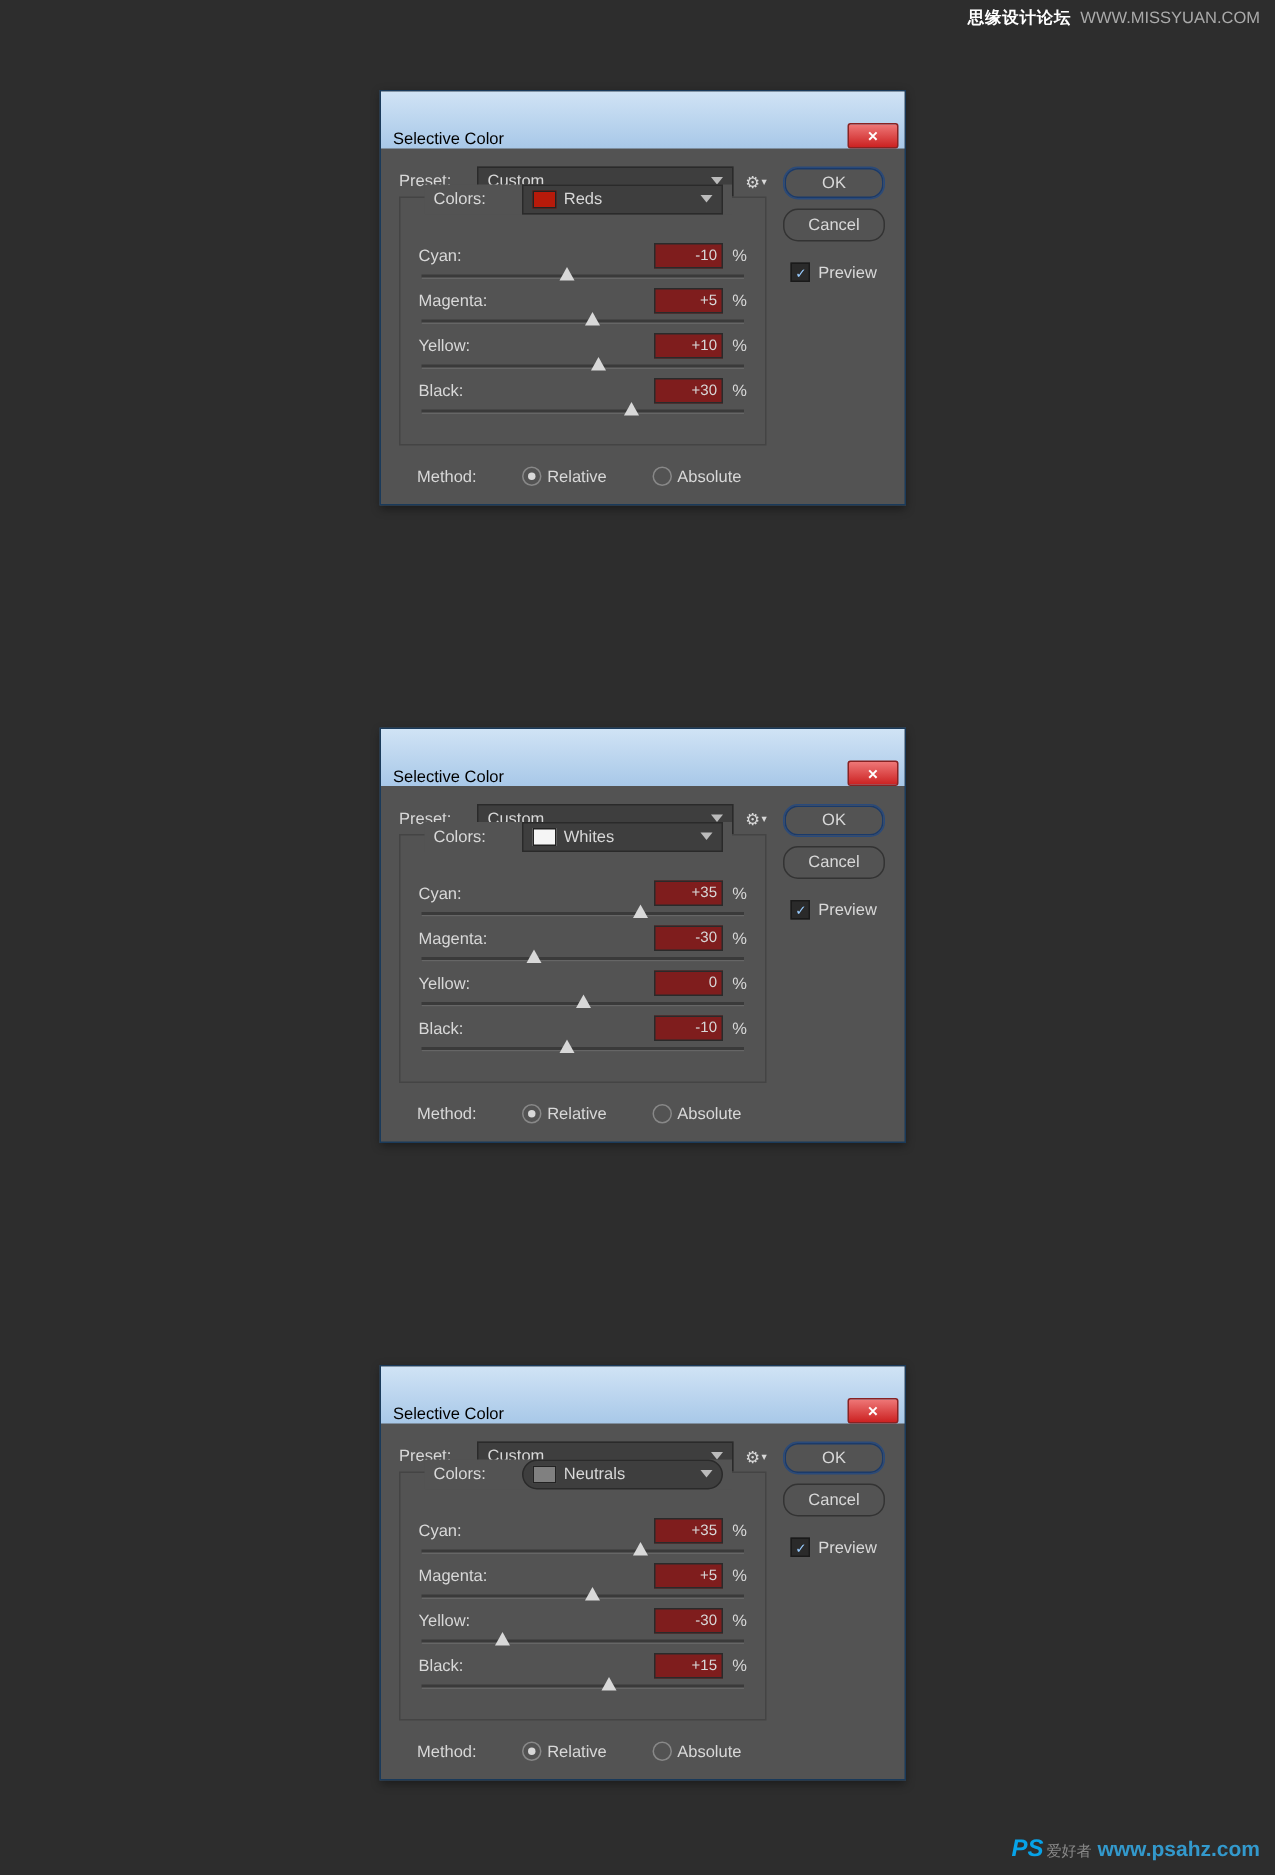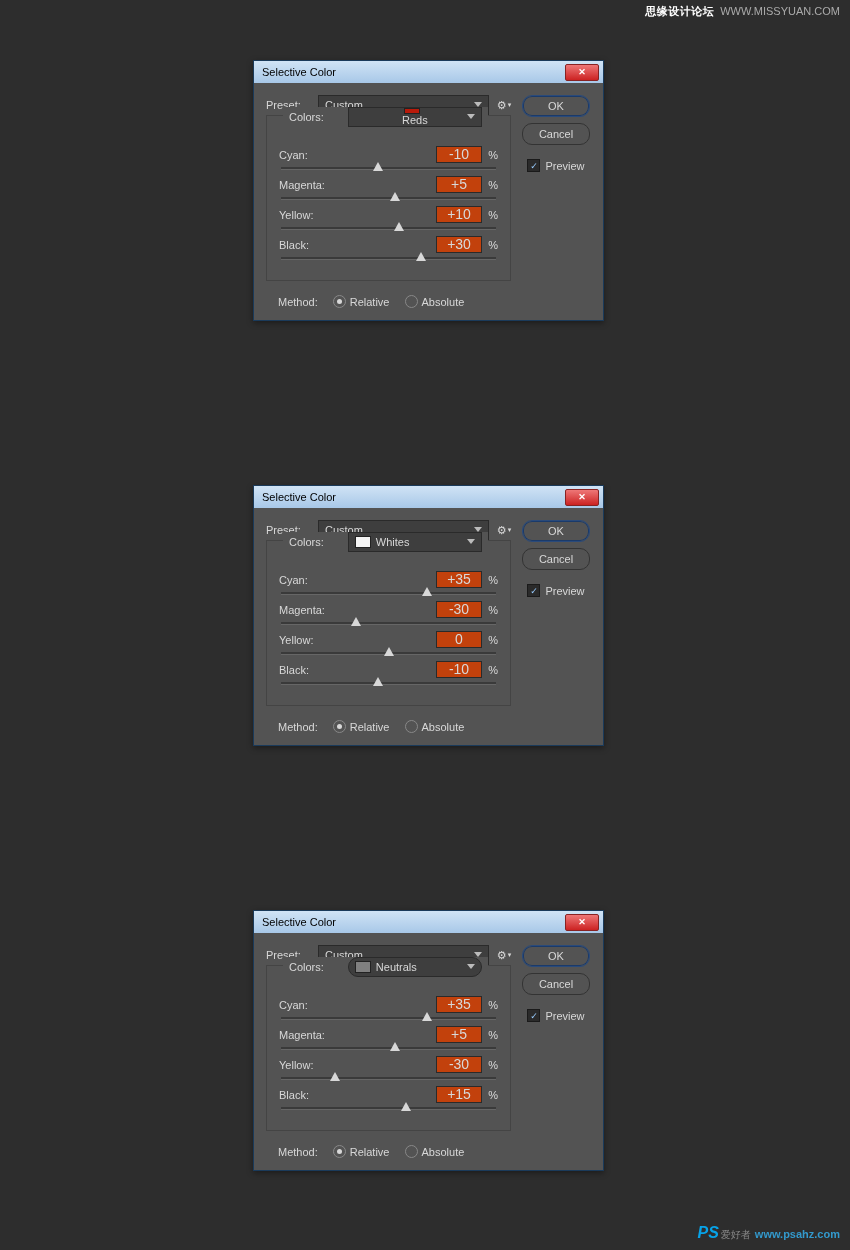--- a/index.html
+++ b/index.html
@@ -2,21 +2,21 @@
 <html><head>
 <meta charset="utf-8">
 <style>
 body{margin:0;background:#2d2d2d;width:850px;height:1250px;font-family:"Segoe UI",Tahoma,sans-serif;font-size:11px;color:#d8d8d8;position:relative}
 .wm-top{position:absolute;top:4px;right:10px;color:#fff;font-size:11px;font-weight:bold;letter-spacing:.5px}
 .wm-top .u{color:#aaa;font-weight:normal;margin-left:6px;letter-spacing:0}
 .wm-bot{position:absolute;bottom:8px;right:10px;color:#39c;font-size:16px;font-weight:bold}
 .wm-bot .logo{color:#07a3e8;font-style:italic;margin-right:2px}
 .wm-bot .cn{color:#888;font-size:10px;font-weight:normal;margin-right:4px}
 .dialog{position:absolute;left:253px;width:349px;border:1px solid #1a3a5a;background:#535353;box-shadow:0 2px 6px rgba(0,0,0,.4)}
-.titlebar{height:22px;background:linear-gradient(#d0e3f5,#a8c8e8);display:flex;align-items:center;padding:0 4px 0 8px;color:#000;font-weight:normal;font-size:11px}
+.titlebar{height:38px;background:linear-gradient(#d0e3f5,#a8c8e8);display:flex;align-items:flex-end;padding:0 4px 0 8px;color:#000;font-weight:normal;font-size:11px}
 .titlebar .t{flex:1}
 .close-btn{width:32px;height:15px;background:linear-gradient(#e77,#c22);border:1px solid #822;border-radius:2px;display:flex;align-items:center;justify-content:center;color:#fff;font-weight:bold;font-size:9px;cursor:pointer}
 .body{padding:12px;display:flex;gap:10px}
 .left{flex:1}
 .right{width:70px;display:flex;flex-direction:column;gap:6px;align-items:center}
 .btn{width:66px;height:20px;border-radius:10px;background:#535353;border:1px solid #333;color:#d8d8d8;font-size:11px;cursor:pointer;display:flex;align-items:center;justify-content:center}
 .btn.primary{border:1px solid #2a4a7a;box-shadow:0 0 0 1px #1a3a6a inset}
 .preview{display:flex;align-items:center;gap:5px;margin-top:8px}
 .chk{width:11px;height:11px;background:#2a2a2a;border:1px solid #1a1a1a;display:flex;align-items:center;justify-content:center;font-size:9px;color:#9cf}
 .preset-row{display:flex;align-items:center;gap:8px;margin-bottom:0}
@@ -24,37 +24,37 @@
 .dd{flex:1;height:18px;background:#3e3e3e;border:1px solid #2a2a2a;display:flex;align-items:center;padding:0 6px;position:relative;cursor:pointer}
 .dd .arr{position:absolute;right:6px;top:6px;width:0;height:0;border-left:4px solid transparent;border-right:4px solid transparent;border-top:5px solid #bbb}
 .gear{width:14px;height:14px;display:flex;align-items:center;justify-content:center;color:#d8d8d8;cursor:pointer}
 .fset{border:1px solid #444;padding:10px 12px 14px;margin-bottom:14px;position:relative}
 .colors-row{display:flex;align-items:center;gap:24px;position:absolute;top:-9px;left:16px;background:#535353;padding:0 6px}
 .swatch{width:14px;height:10px;border:1px solid #222;display:inline-block;margin-right:5px;vertical-align:middle}
 .sliders{margin-top:20px}
 .srow{margin-bottom:6px}
 .srow .top{display:flex;align-items:center;margin-bottom:4px}
 .srow .sl{flex:1}
-.srow .val{width:38px;height:15px;background:#c2410c;border:1px solid #2a2a2a;text-align:center;padding:0 3px;font-size:14px;line-height:15px}
+.srow .val{width:38px;height:15px;background:#7f1d1d;border:1px solid #2a2a2a;text-align:right;padding:0 3px;font-size:10px;line-height:15px}
 .srow .pct{width:16px;text-align:right}
 .track{height:2px;background:#3a3a3a;border-bottom:1px solid #666;position:relative;margin:0 2px}
 .thumb{position:absolute;top:-5px;width:0;height:0;border-left:5px solid transparent;border-right:5px solid transparent;border-bottom:9px solid #d8d8d8;transform:translateX(-5px);cursor:pointer}
-.method{display:flex;align-items:flex-end;gap:15px;padding-left:12px}
+.method{display:flex;align-items:flex-end;gap:30px;padding-left:12px}
 .radio{width:11px;height:11px;border-radius:50%;border:1px solid #888;display:inline-flex;align-items:center;justify-content:center;margin-right:4px;vertical-align:middle;cursor:pointer}
 .radio.on::after{content:"";width:5px;height:5px;border-radius:50%;background:#d8d8d8}
 .ropt{display:flex;align-items:center;cursor:pointer}
 </style>
 </head>
 <body>
 
 <div class="wm-top">
   <span>思缘设计论坛</span><span class="u">WWW.MISSYUAN.COM</span>
 </div>
 <div class="wm-bot">
-  <span class="logo">PS</span><span class="cn">爱好者</span><span style="color:#39c;font-size:11px">www.psahz.com</span>
+  <span class="logo">PS</span><span class="cn">爱好者</span><span style="color:#39c;font-size:14px">www.psahz.com</span>
 </div>
 
 <div id="dialogs">
     <div class="dialog" style="top: 60px;">
       <div class="titlebar">
         <span class="t">Selective Color</span>
         <div class="close-btn">
           <span>✕</span>
         </div>
       </div>
@@ -64,21 +64,21 @@
             <span class="lbl">Preset:</span>
             <div class="dd">
               <span>Custom</span>
               <div class="arr"></div>
             </div>
             <div class="gear">⚙<span style="font-size: 7px; margin-left: 1px;">▾</span></div>
           </div>
           <div class="fset">
             <div class="colors-row">
               <span>Colors:</span>
-              <div class="dd" style="width: 120px; flex-direction: column;">
+              <div class="dd" style="width: 120px;">
                 <span class="swatch" style="background: rgb(184, 26, 10);"></span>
                 <span>Reds</span>
                 <div class="arr"></div>
               </div>
             </div>
             <div class="sliders">
               <div class="srow">
                 <div class="top">
                   <span class="sl">Cyan:</span>
                   <div class="val">-10</div>

